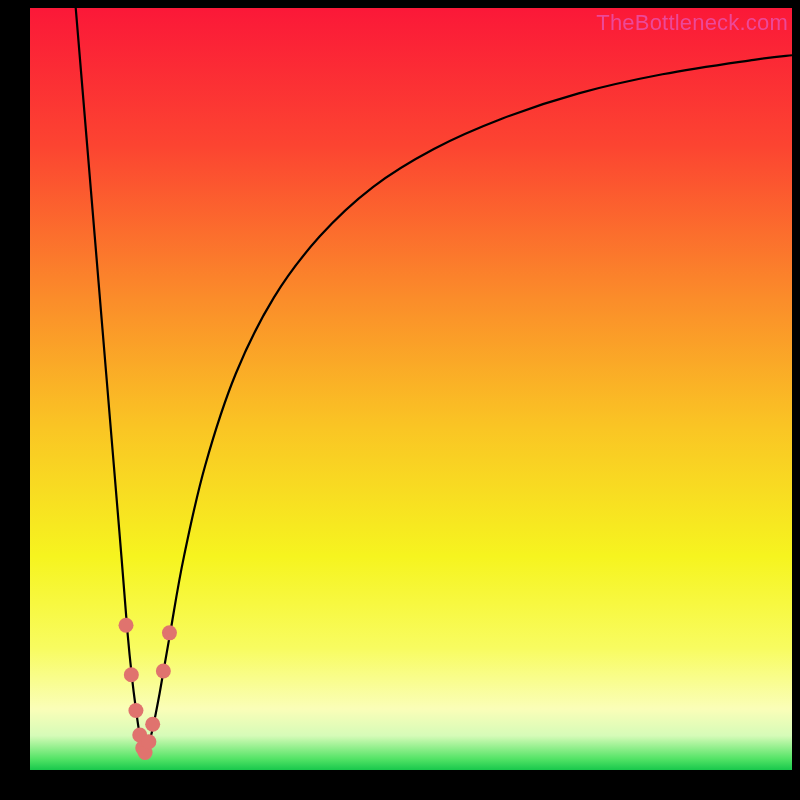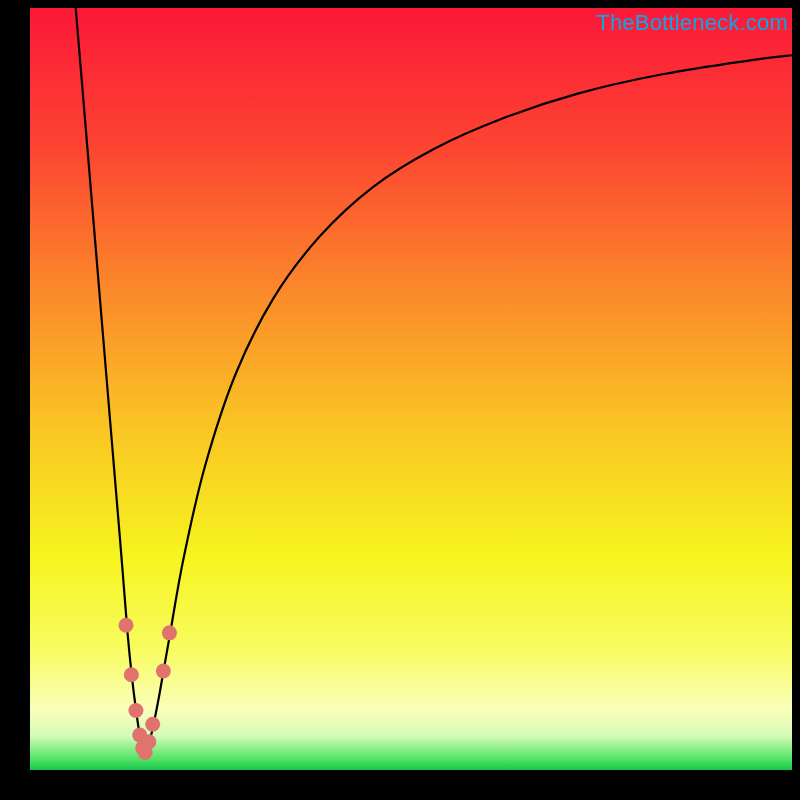--- a/index.html
+++ b/index.html
@@ -22,21 +22,21 @@
     left: 30px;
     top: 8px;
     width: 762px;
     height: 762px;
     
   }
   .watermark {
     position: absolute;
     top: 10px;
     right: 12px;
-    color: #0ea5e9;
+    color: #ec4899;
     font-size: 22px;
     font-weight: 500;
     letter-spacing: 0.2px;
     user-select: none;
   }
   svg { display: block; }
 </style>
 </head>
 <body>
 <div class="outer">

